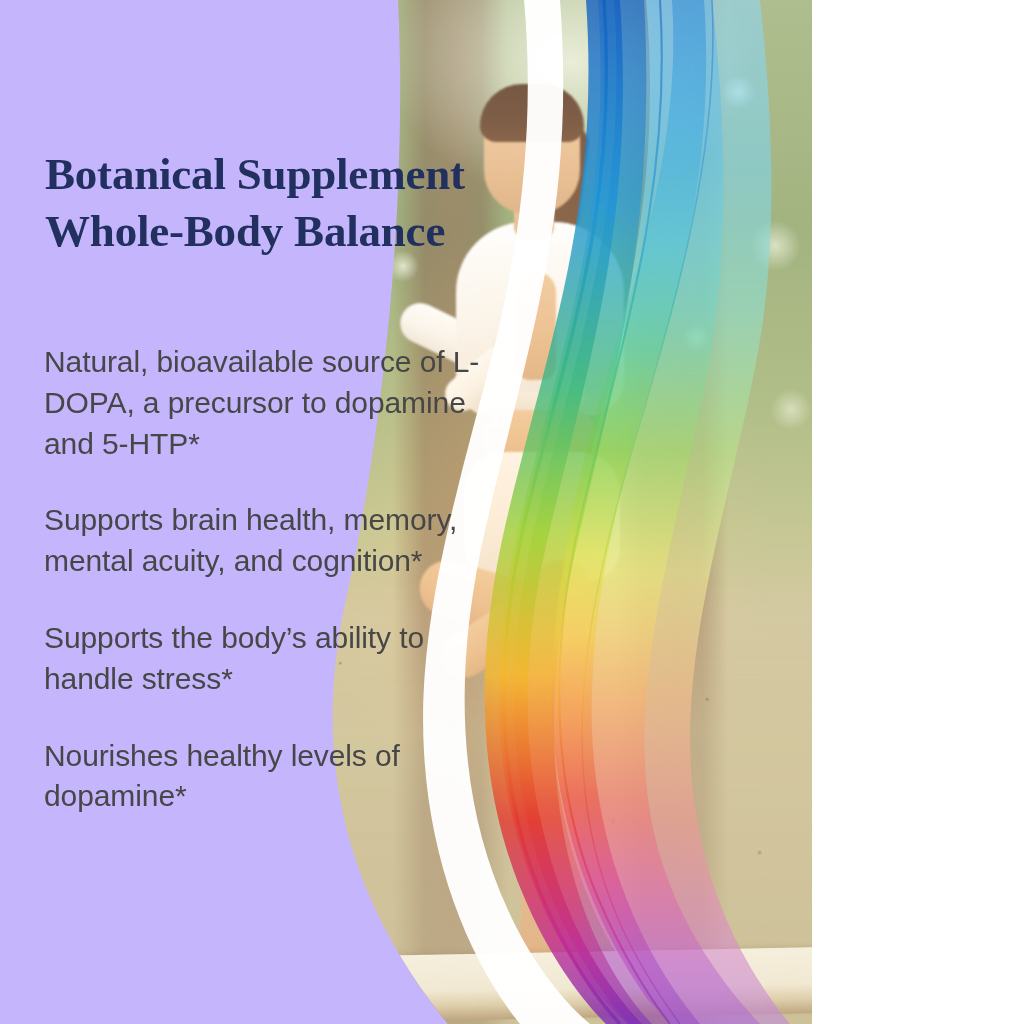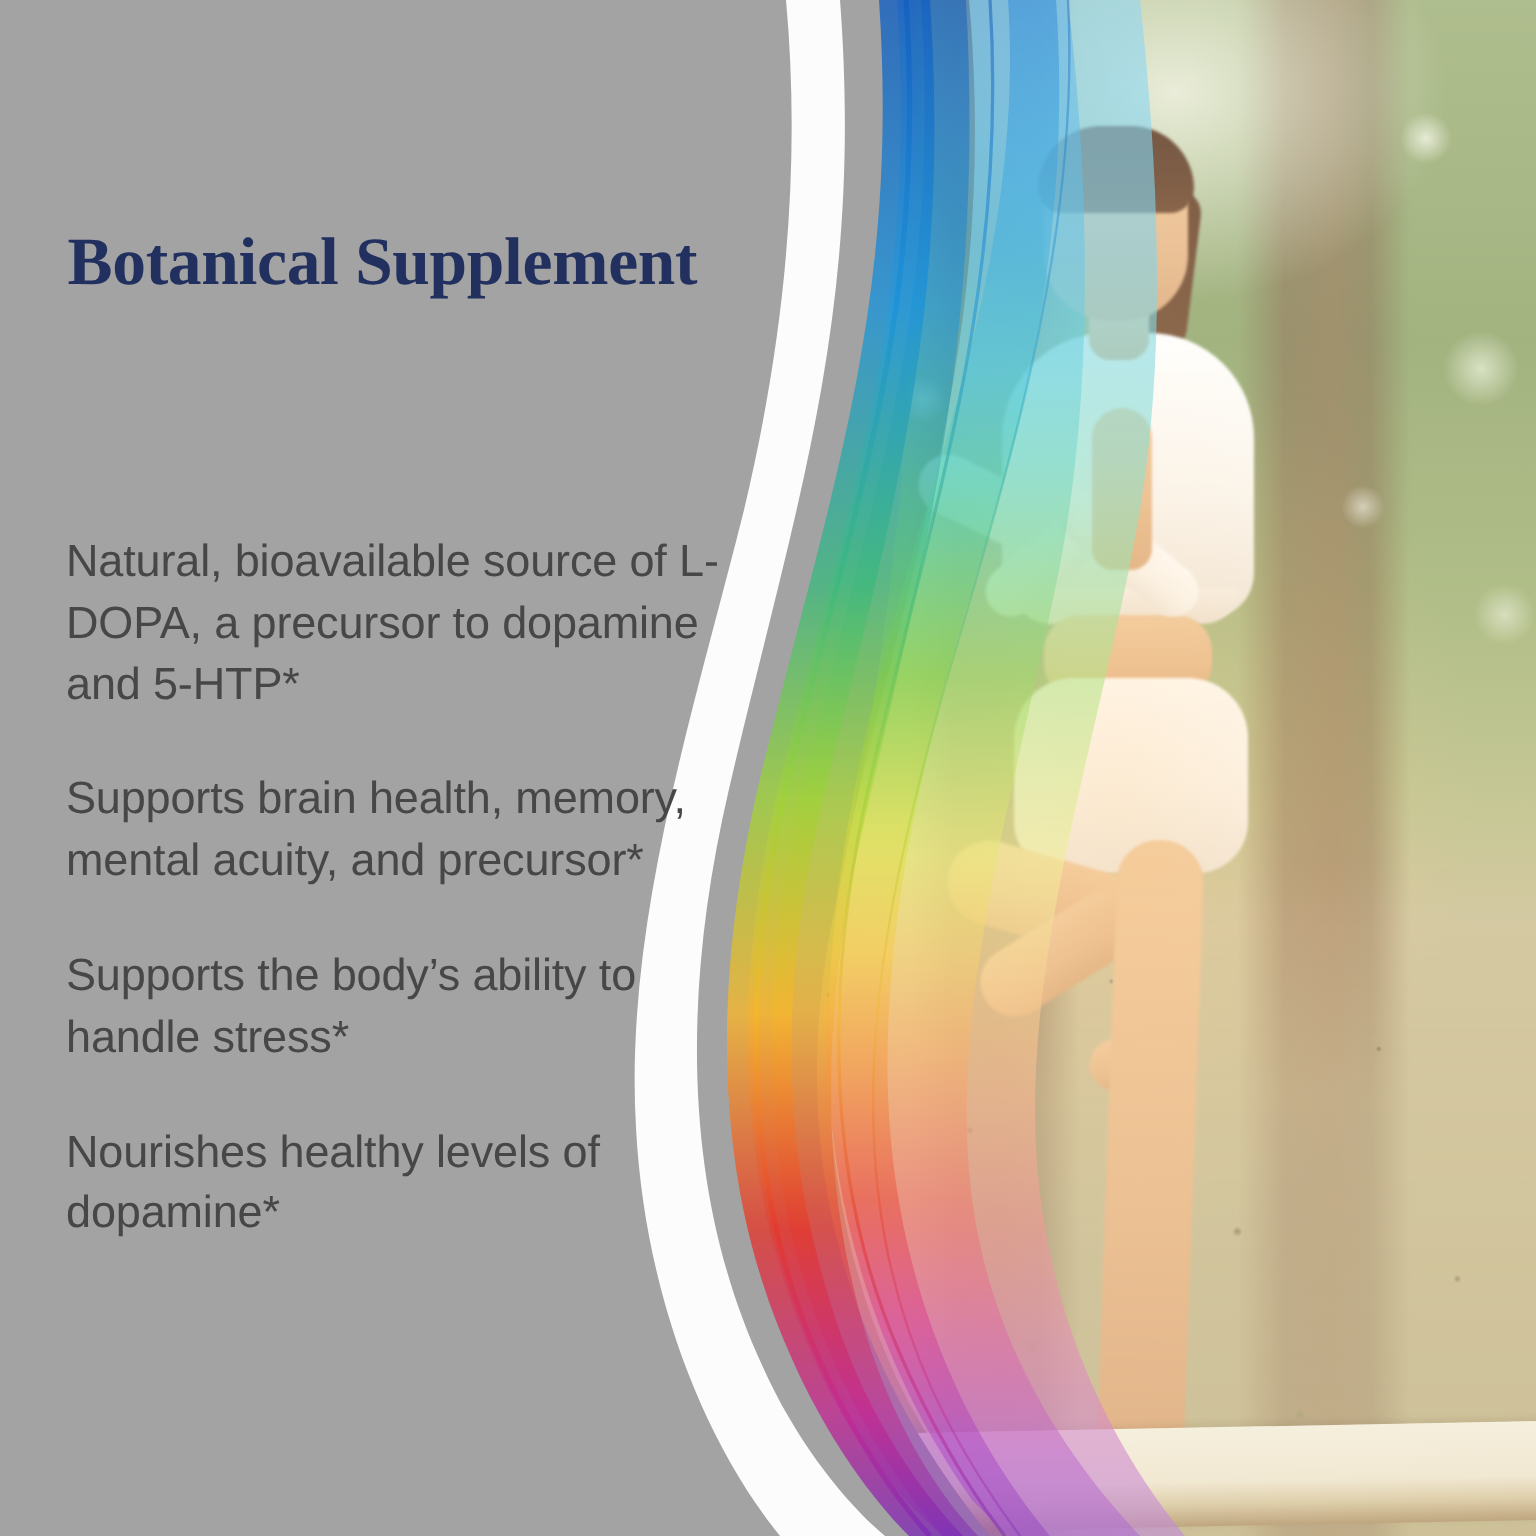--- a/index.html
+++ b/index.html
@@ -6,24 +6,24 @@
     margin: 0;
     padding: 0;
     background: #ffffff;
   }
   body {
     font-family: "Liberation Sans", sans-serif;
   }
 
   #canvas {
     position: relative;
-    width: 1024px;
+    width: 812px;
     height: 1024px;
     overflow: hidden;
-    background: #a3a3a3;
+    background: #c4b5fd;
   }
 
   
   #text-panel {
     position: absolute;
     left: 0;
     top: 0;
     width: 580px;
     height: 1024px;
     z-index: 30;
@@ -43,21 +43,21 @@
     margin: 0;
   }
   #headline .hl {
     display: block;
     white-space: nowrap;
   }
 
   #bullets {
     position: absolute;
     left: 44px;
-    top: 355px;
+    top: 342px;
     width: 470px;
   }
   .bullet {
     font-family: "Liberation Sans", "DejaVu Sans", sans-serif;
     font-size: 30px;
     line-height: 1.36;
     color: #474747;
     margin: 0 0 36px 0;
     font-weight: 400;
     letter-spacing: -0.1px;
@@ -380,23 +380,24 @@
              L 520 1024
              C 470 962, 430 864, 424 752
              C 416 616, 462 476, 496 340
              C 524 222, 534 110, 524 0 Z" fill="#ffffff" opacity="0.97"></path>
   </svg>
 
   <div id="text-panel">
 
     <h1 id="headline">
       <span class="hl">Botanical Supplement</span>
+      <span class="hl">Whole-Body Balance</span>
     </h1>
 
     <div id="bullets">
       <p class="bullet">Natural, bioavailable source of L-DOPA, a precursor to dopamine and 5-HTP*</p>
-      <p class="bullet">Supports brain health, memory, mental acuity, and precursor*</p>
+      <p class="bullet">Supports brain health, memory, mental acuity, and cognition*</p>
       <p class="bullet">Supports the body’s ability to handle stress*</p>
       <p class="bullet">Nourishes healthy levels of dopamine*</p>
     </div>
 
   </div>
 </div>
 
 </body></html>

